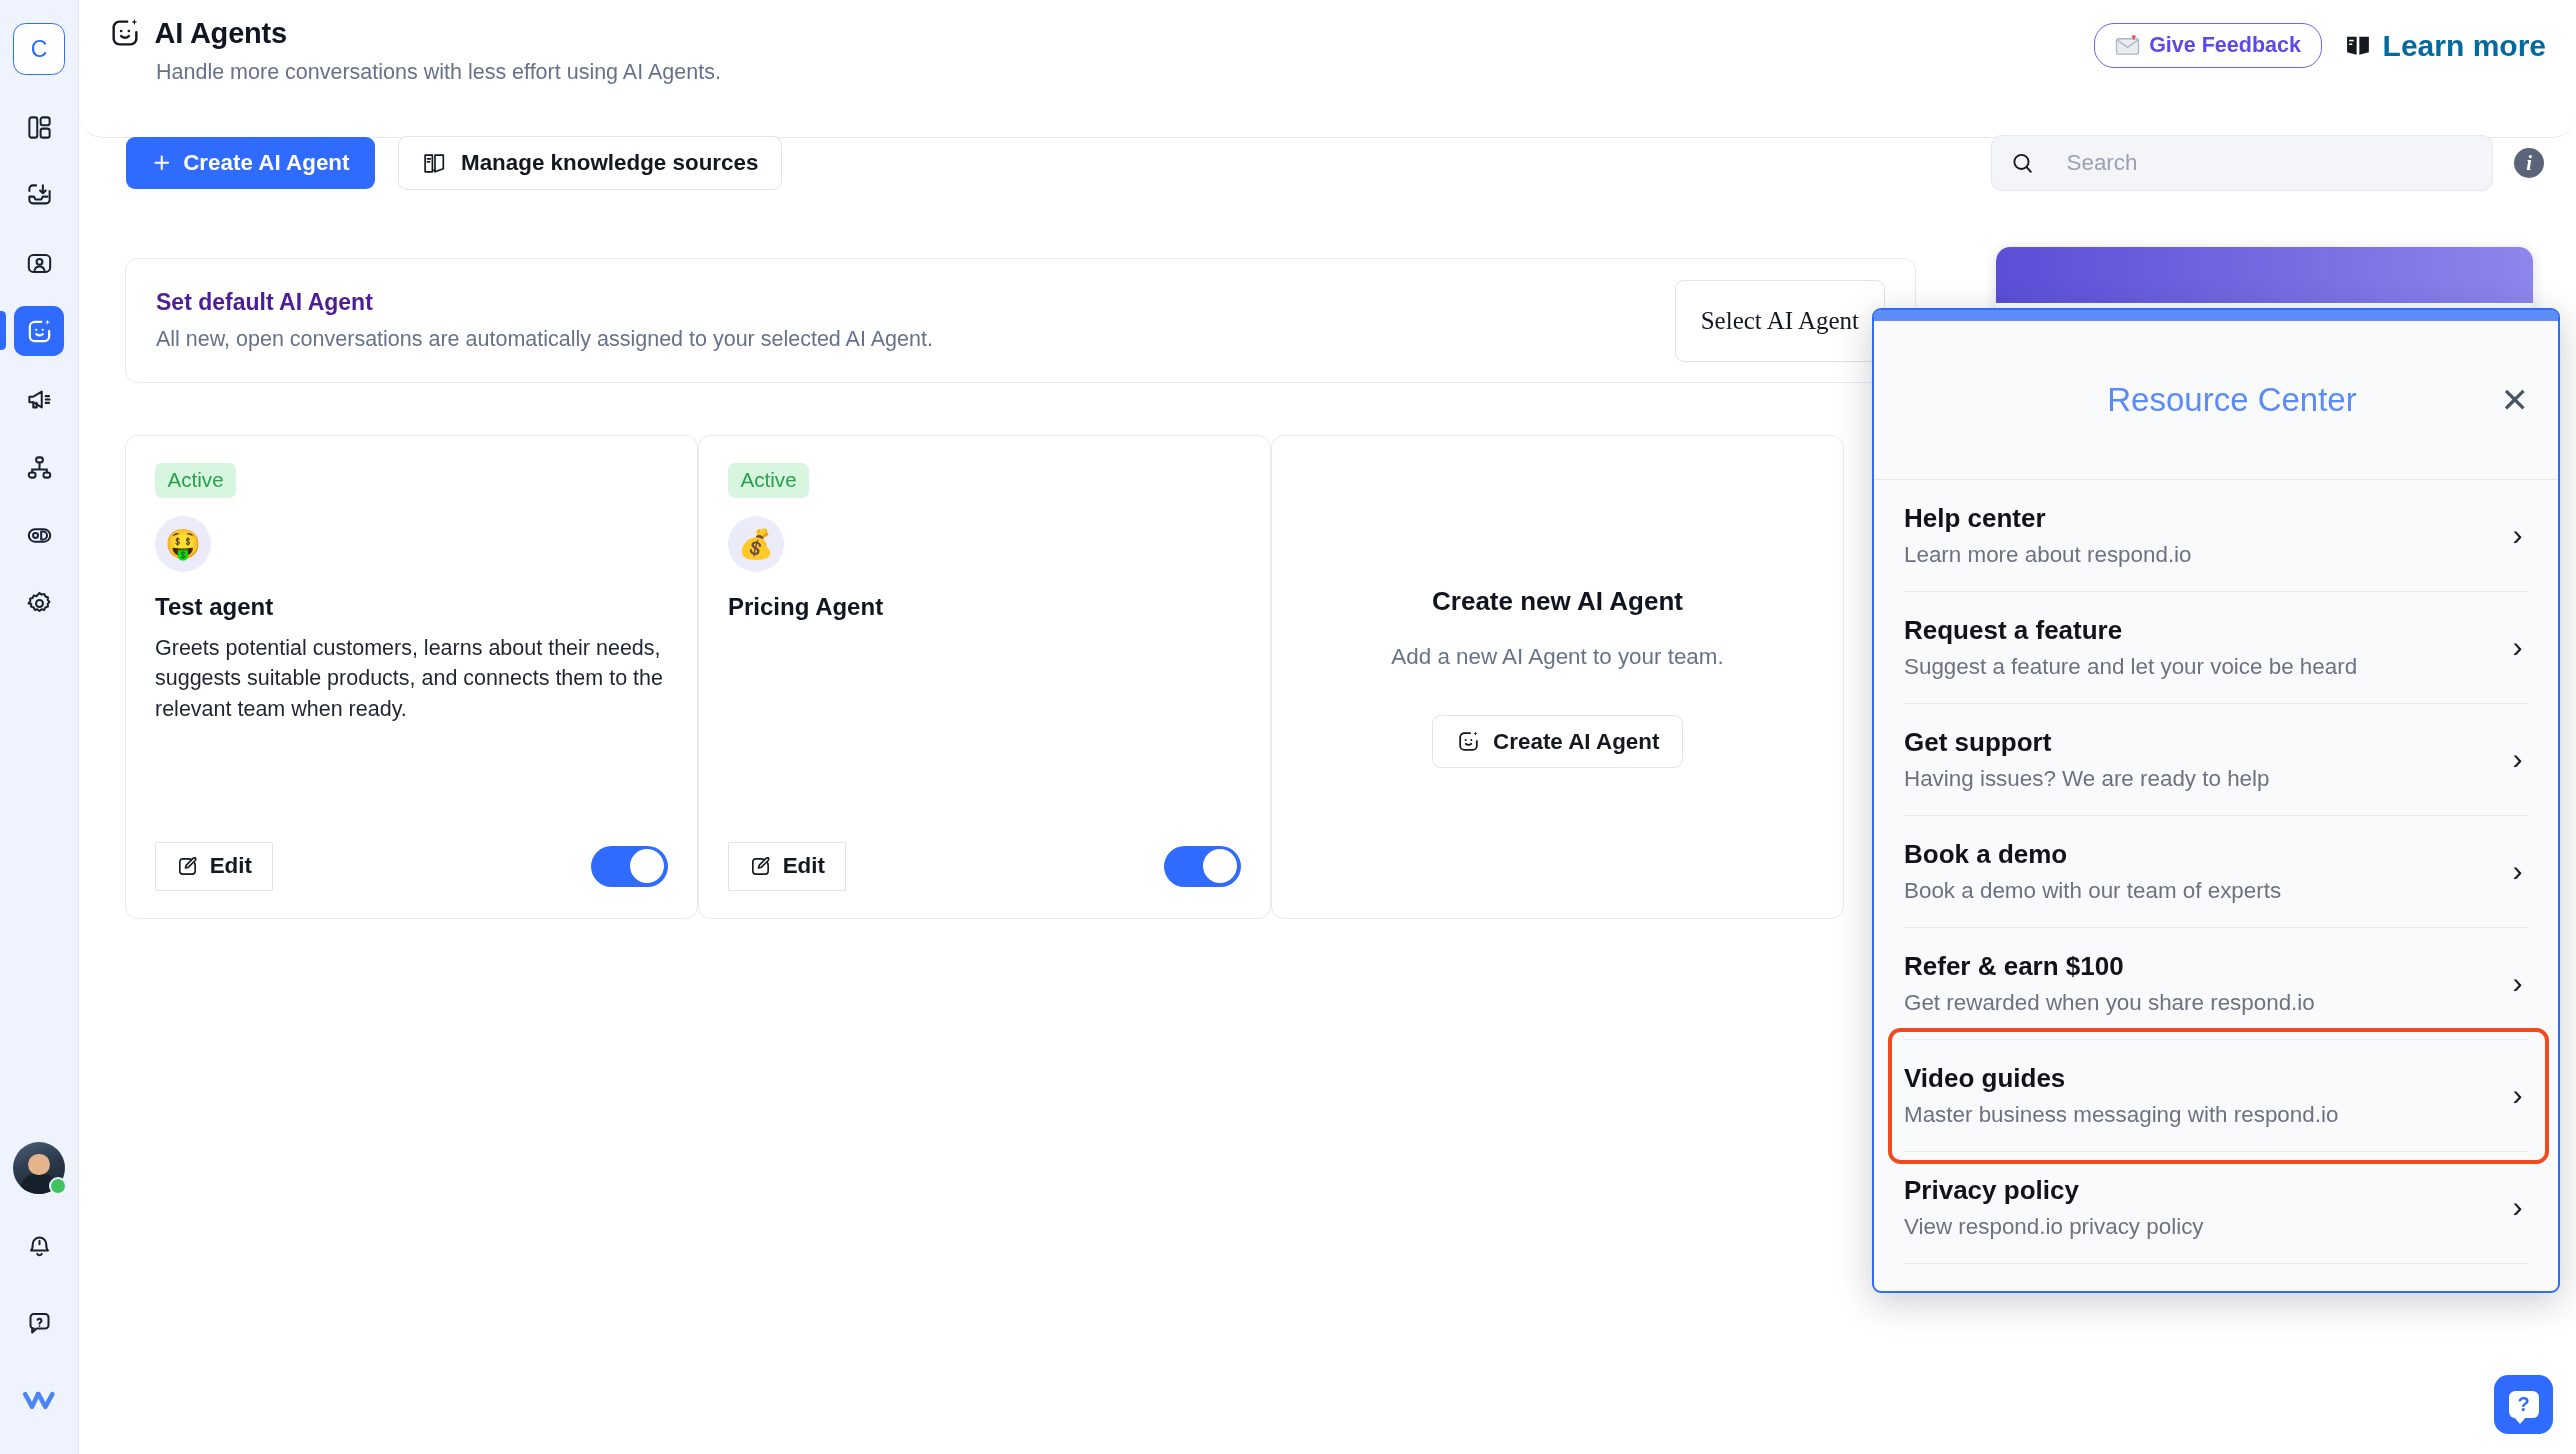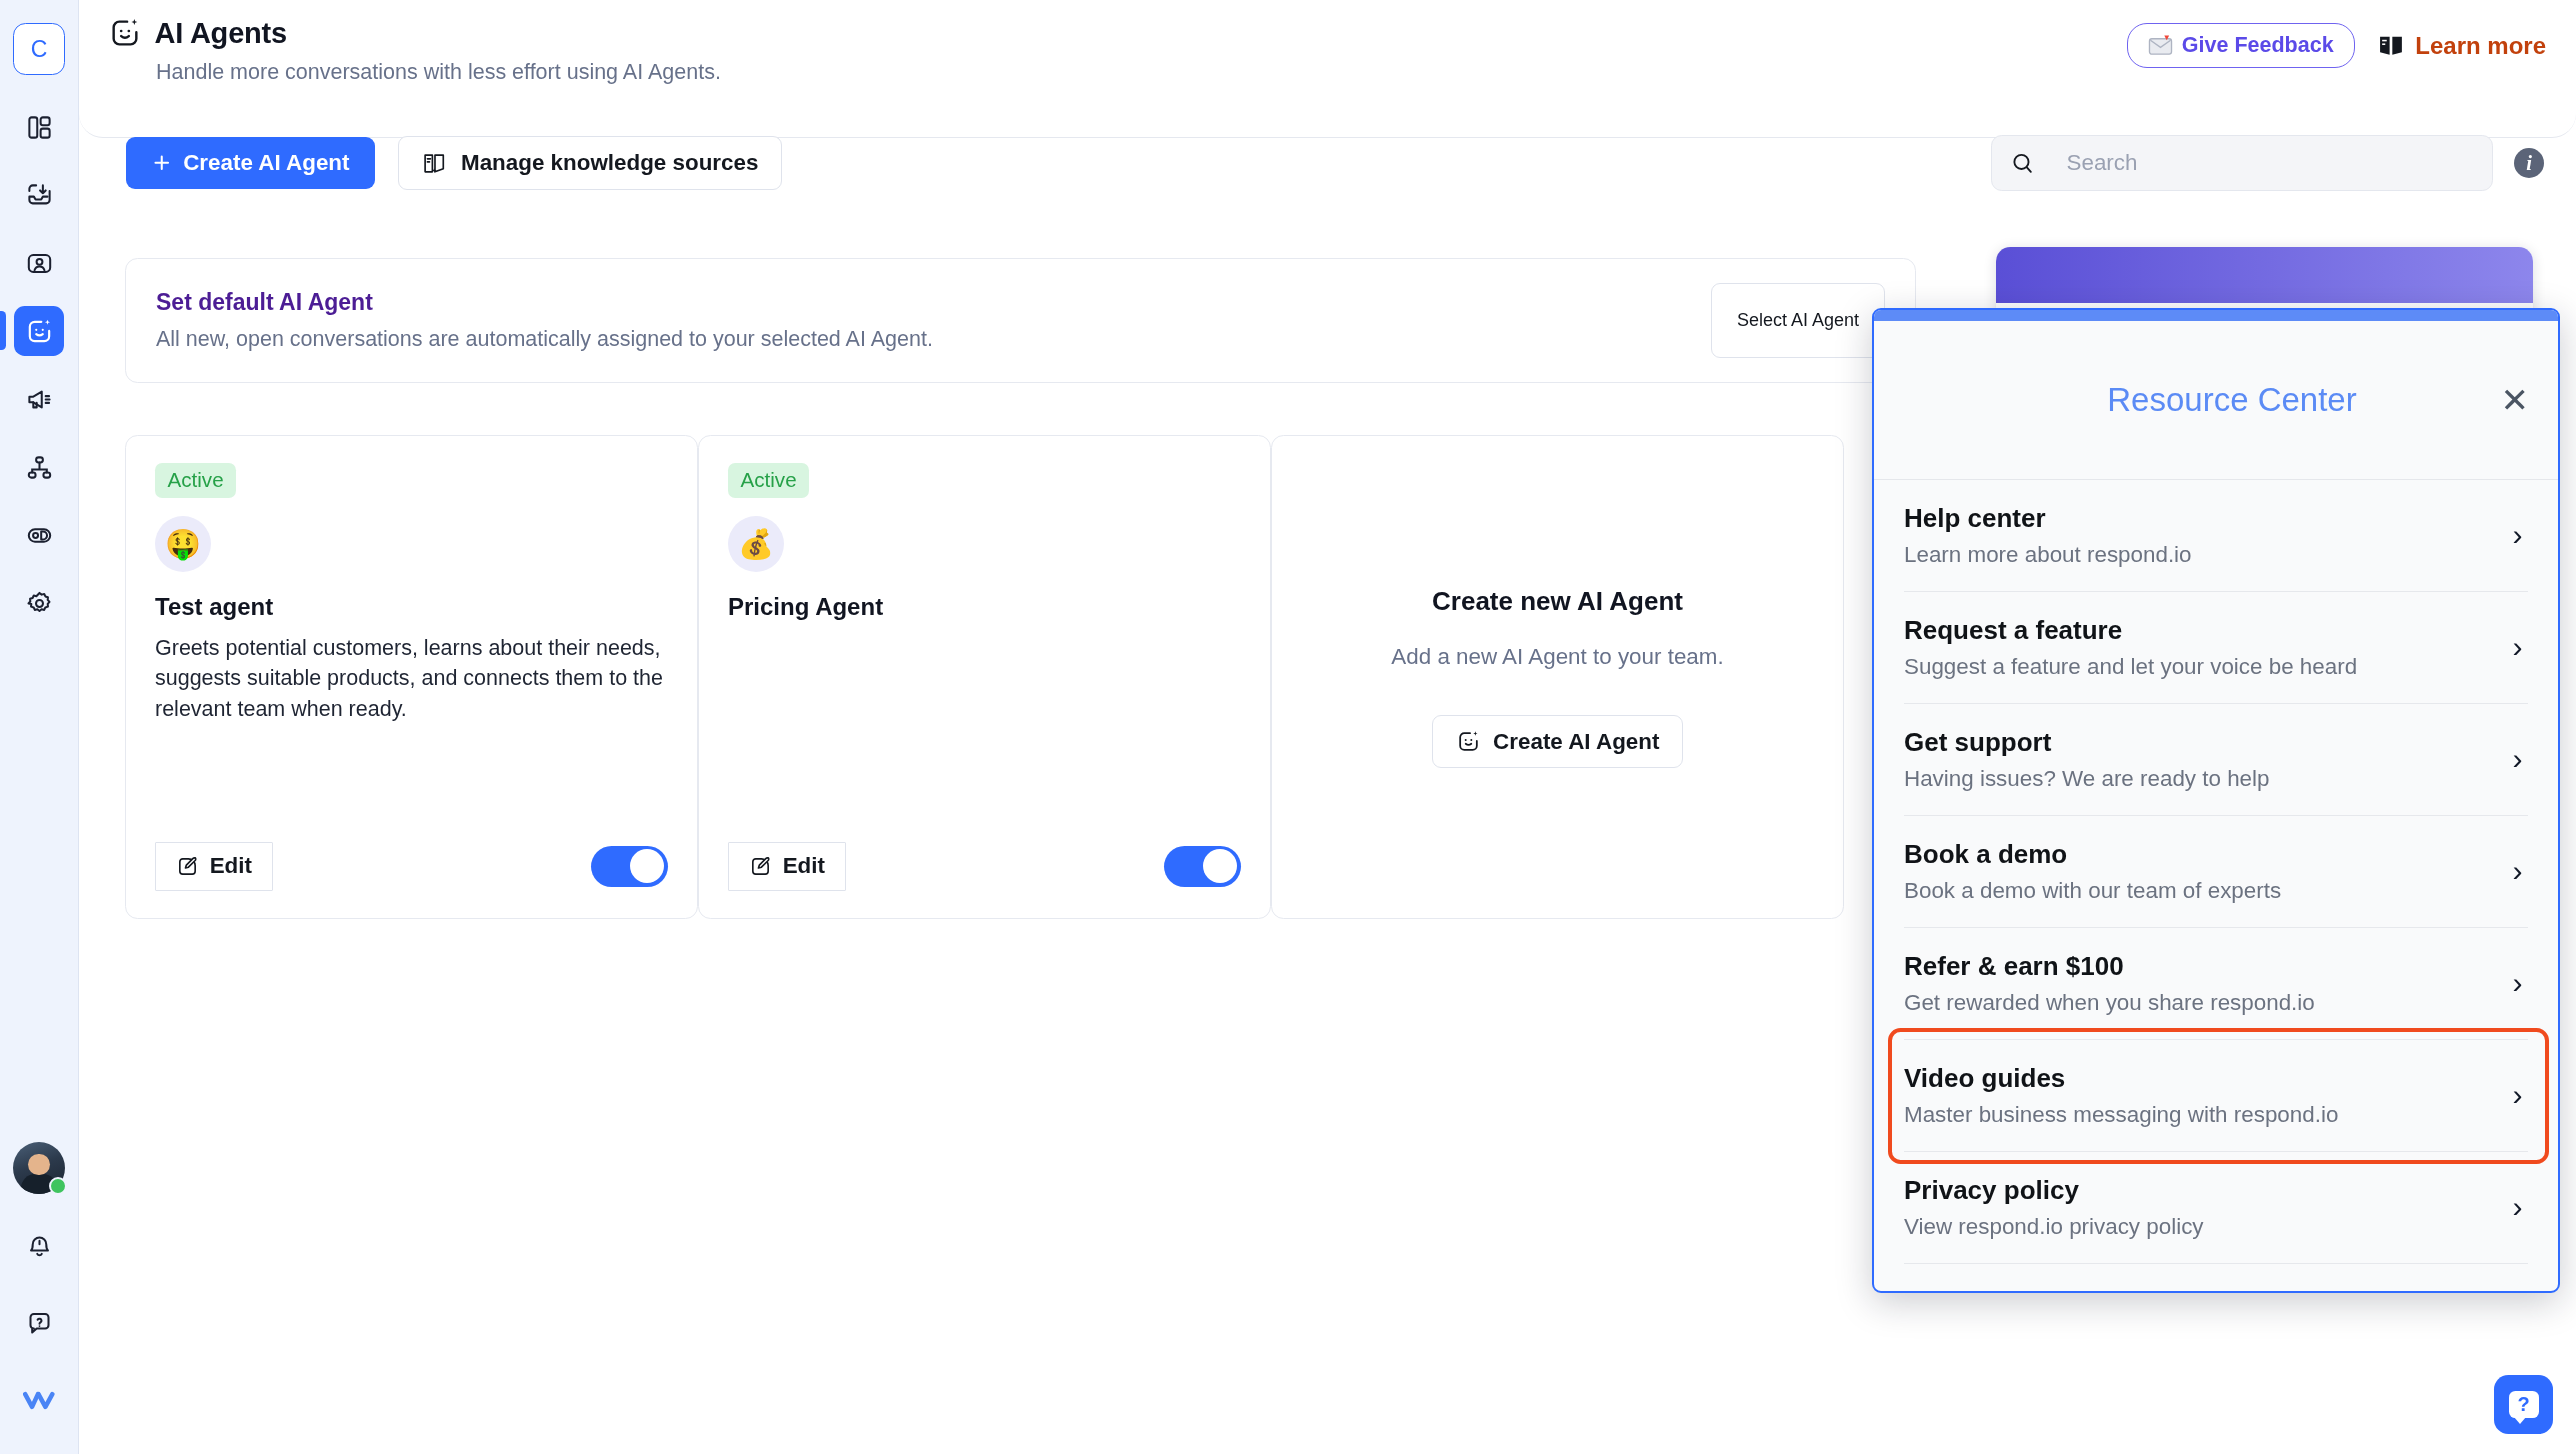--- a/index.html
+++ b/index.html
@@ -64,21 +64,21 @@
   .hdr-title-row { display: flex; align-items: center; gap: 12.5px; }
   .hdr-title { font-size: 29px; font-weight: 700; color: #111521; letter-spacing: -0.2px; }
   .hdr-sub { font-size: 21.5px; color: #67718a; margin-top: 10px; margin-left: 48px; }
   .hdr-actions { position: absolute; right: 30px; top: 23px; display: flex; align-items: center; gap: 23px; }
   .btn-feedback {
     display: flex; align-items: center; gap: 9px;
     border: 1.8px solid #6f63f0; border-radius: 20px;
     padding: 9px 20px; color: #5b4ae8; font-size: 21.5px; font-weight: 700;
     background: #fff;
   }
-  .btn-learn { display: flex; align-items: center; gap: 10.7px; font-size: 24px; font-weight: 700; color: #c2410c; }
+  .btn-learn { display: flex; align-items: center; gap: 10.7px; font-size: 30px; font-weight: 700; color: #0369a1; }
 
   
   #toolbar {
     position: absolute; left: 79px; top: 113px; right: 0; height: 100px;
     padding: 0 32px 0 47px; display: flex; align-items: center;
   }
   .btn-primary {
     display: flex; align-items: center; gap: 10.7px;
     background: #2f6bff; color: #fff; border-radius: 9px;
     padding: 13.4px 25px; font-size: 22.4px; font-weight: 700;
@@ -104,21 +104,21 @@
   
   #default-panel {
     position: absolute; left: 125px; top: 258px; width: 1791px; height: 125px;
     background: #fff; border: 0.9px solid #e6e9f0; border-radius: 12.5px;
     display: flex; align-items: center; padding: 0 30px;
   }
   .dp-title { font-size: 23px; font-weight: 700; color: #4c1d95; }
   .dp-sub { font-size: 21.5px; color: #67718a; margin-top: 10.7px; }
   .btn-select {
     margin-left: auto; background: #fff; border: 0.9px solid #dfe3ec; border-radius: 9px;
-    padding: 26px 25px; font-size: 18px; color: #14181f;
+    padding: 26px 25px; font-size: 25px; color: #14181f; font-family: Liberation Serif, serif;
   }
 
   
   #grid { position: absolute; left: 125px; top: 435px; display: flex; }
   .card {
     width: 573px; height: 484px; background: #fff;
     border: 0.9px solid #e6e9f0; border-radius: 12.5px; padding: 27px 29px;
     position: relative; display: flex; flex-direction: column;
   }
   .badge-active {

